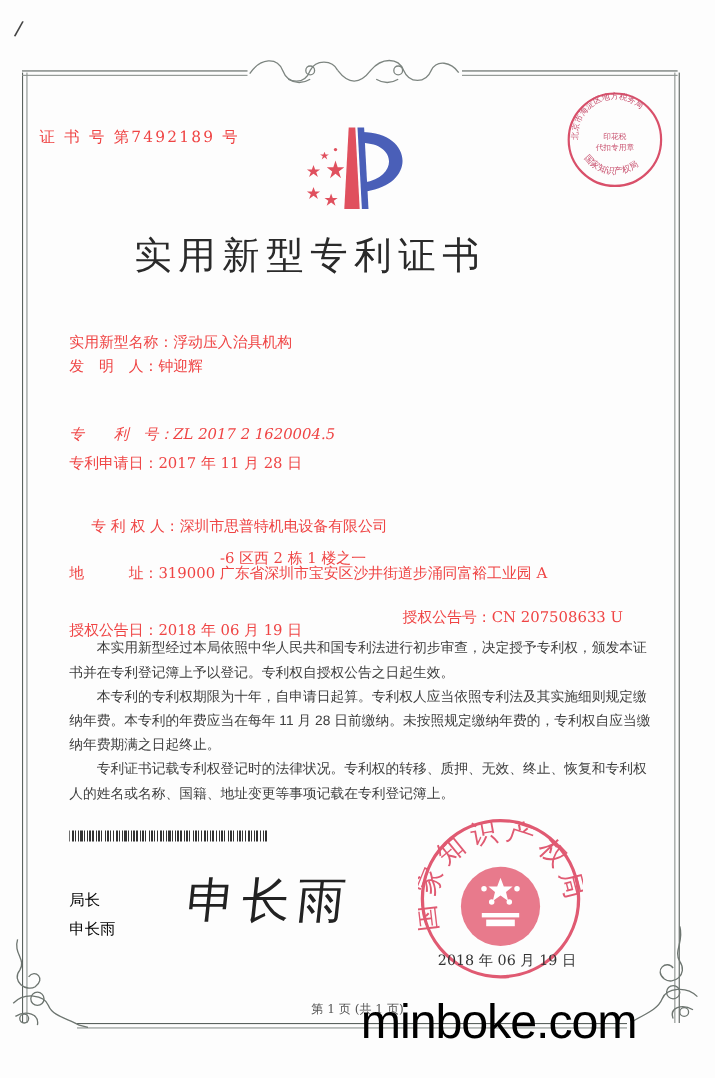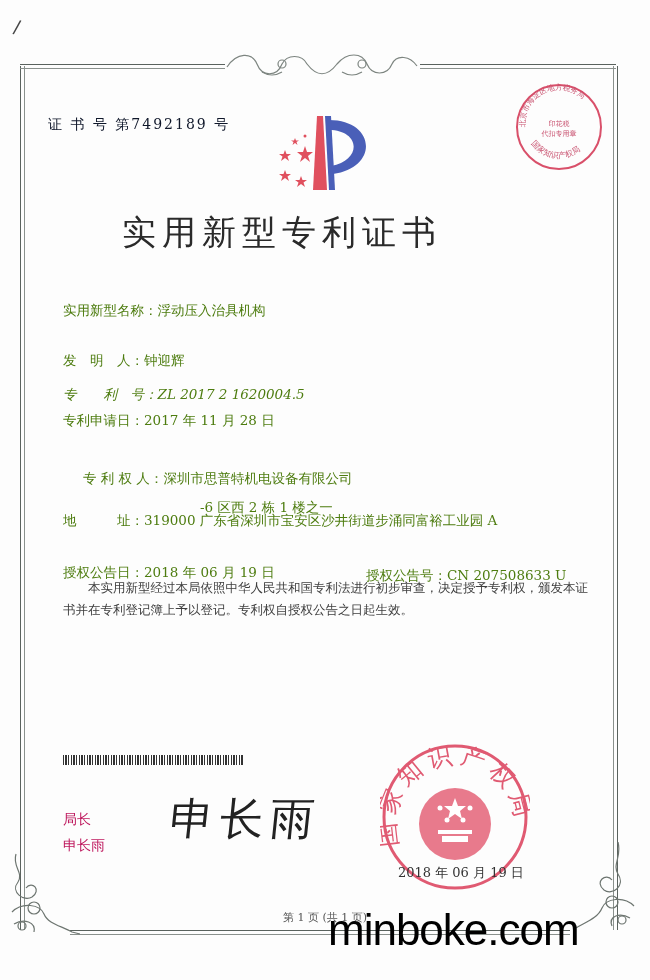--- a/index.html
+++ b/index.html
@@ -6,29 +6,29 @@
   body { width:650px; height:980px; background:#fdfdfd; position:relative; overflow:hidden;
          font-family:"DejaVu Serif", "Liberation Serif", serif; color:#3a3a3a; }
   .abs { position:absolute; }
   .frame-left { left:20px; top:66px; width:3px; height:864px; border-left:1px solid #5a625e; border-right:1px solid #8a918d; }
   .frame-right { left:613px; top:66px; width:3px; height:864px; border-left:1px solid #8a918d; border-right:1px solid #5a625e; }
   .frame-top-l { left:20px; top:64px; width:205px; height:3px; border-top:1px solid #5a625e; border-bottom:1px solid #8a918d; }
   .frame-top-r { left:420px; top:64px; width:196px; height:3px; border-top:1px solid #5a625e; border-bottom:1px solid #8a918d; }
   .frame-bot { left:70px; top:930px; width:500px; height:3px; border-top:1px solid #5a625e; border-bottom:1px solid #8a918d; }
   .ornament { color:#7d8580; font-size:14px; letter-spacing:-2px; }
   .pen-mark { left:14px; top:16px; font-size:18px; color:#444; transform:rotate(12deg); font-family:"DejaVu Sans", sans-serif; }
-  .cert-no { left:48px; top:116px; font-size:14px; letter-spacing:2px; color:#0f172a; }
+  .cert-no { left:36px; top:116px; font-size:14px; letter-spacing:2px; color:#ef4444; }
   .title { left:0; width:564px; top:210px; text-align:center; font-size:34px; letter-spacing:6px; color:#2a2a2a; }
-  .row { left:63px; font-size:13.5px; color:#4d7c0f; white-space:nowrap; }
+  .row { left:63px; font-size:13.5px; color:#ef4444; white-space:nowrap; }
   .row .lbl { display:inline-block; }
-  .para { left:63px; width:530px; font-size:12.5px; line-height:22px; color:#3e3e3e; font-family:Liberation Mono, monospace; }
+  .para { left:63px; width:530px; font-size:12.5px; line-height:22px; color:#3e3e3e; font-family:Liberation Sans, sans-serif; }
   .para p { margin:0; text-indent:2em; }
   .barcode { left:63px; top:755px; width:180px; height:10px;
     background:repeating-linear-gradient(90deg,#333 0 1px,#fff 1px 2px,#333 2px 4px,#fff 4px 5px,#333 5px 6px,#fff 6px 8px); }
-  .director { left:63px; top:806px; font-family:"DejaVu Sans", sans-serif; font-size:14px; color:#be185d; line-height:26px; }
+  .director { left:63px; top:806px; font-family:"DejaVu Sans", sans-serif; font-size:14px; color:#000000; line-height:26px; }
   .signature { left:170px; top:790px; font-size:44px; color:#222; font-family:"DejaVu Serif", serif; letter-spacing:6px; transform:skewX(-6deg); }
   .seal-date { left:398px; top:864px; font-size:13px; color:#333; }
   .page-no { left:0; width:650px; top:910px; text-align:center; font-size:11px; color:#555; }
   .watermark { left:328px; top:905px; font-family:"Liberation Sans", sans-serif; font-size:44px; color:#000; letter-spacing:-1px; }
 </style>
 </head>
 <body>
 
 <div class="abs frame-left"></div>
 <div class="abs frame-right"></div>
@@ -102,45 +102,47 @@
     <text x="45" y="44" font-size="7" fill="#c8506e" text-anchor="middle" font-family="DejaVu Serif, serif">印花税</text>
     <text x="45" y="54" font-size="7" fill="#c8506e" text-anchor="middle" font-family="DejaVu Serif, serif">代扣专用章</text>
   </svg>
 </div>
 
 <div class="abs title">实用新型专利证书</div>
 
 <div class="abs row" style="top:302px;">
   <span class="lbl">实用新型名称：</span><span>浮动压入治具机构</span>
 </div>
-<div class="abs row" style="top:352px;text-align:center;">
+<div class="abs row" style="top:324px;text-align:center;">
   <span class="lbl">发　明　人：</span><span>钟迎辉</span>
 </div>
 <div class="abs row" style="top:386px;font-style:italic;">
   <span class="lbl">专　　利　号：</span><span>ZL 2017 2 1620004.5</span>
 </div>
 <div class="abs row" style="top:412px;">
   <span class="lbl">专利申请日：</span><span>2017 年 11 月 28 日</span>
 </div>
 <div class="abs row" style="top:470px;margin-left:20px;">
   <span class="lbl">专 利 权 人：</span><span>深圳市思普特机电设备有限公司</span>
 </div>
 <div class="abs row" style="top:512px;">
   <span class="lbl">地　　　址：</span><span>319000 广东省深圳市宝安区沙井街道步涌同富裕工业园 A</span>
 </div>
 <div class="abs row" style="top:499px;left:154px;margin-left:46px;">-6 区西 2 栋 1 楼之一</div>
 <div class="abs row" style="top:552px;margin-top:12px;">
   <span class="lbl">授权公告日：</span><span>2018 年 06 月 19 日</span>
 </div>
-<div class="abs row" style="top:567px;left:366px;">
+<div class="abs row" style="top:552px;left:366px;">
   <span class="lbl">授权公告号：</span><span>CN 207508633 U</span>
 </div>
 
 <div class="abs para" style="top:578px;">
   <p>本实用新型经过本局依照中华人民共和国专利法进行初步审查，决定授予专利权，颁发本证书并在专利登记簿上予以登记。专利权自授权公告之日起生效。</p>
+  <p>本专利的专利权期限为十年，自申请日起算。专利权人应当依照专利法及其实施细则规定缴纳年费。本专利的年费应当在每年 11 月 28 日前缴纳。未按照规定缴纳年费的，专利权自应当缴纳年费期满之日起终止。</p>
+  <p>专利证书记载专利权登记时的法律状况。专利权的转移、质押、无效、终止、恢复和专利权人的姓名或名称、国籍、地址变更等事项记载在专利登记簿上。</p>
 </div>
 
 <div class="abs barcode"></div>
 
 <div class="abs director">
   <div>局长</div>
   <div>申长雨</div>
 </div>
 <div class="abs signature">申长雨</div>
 

